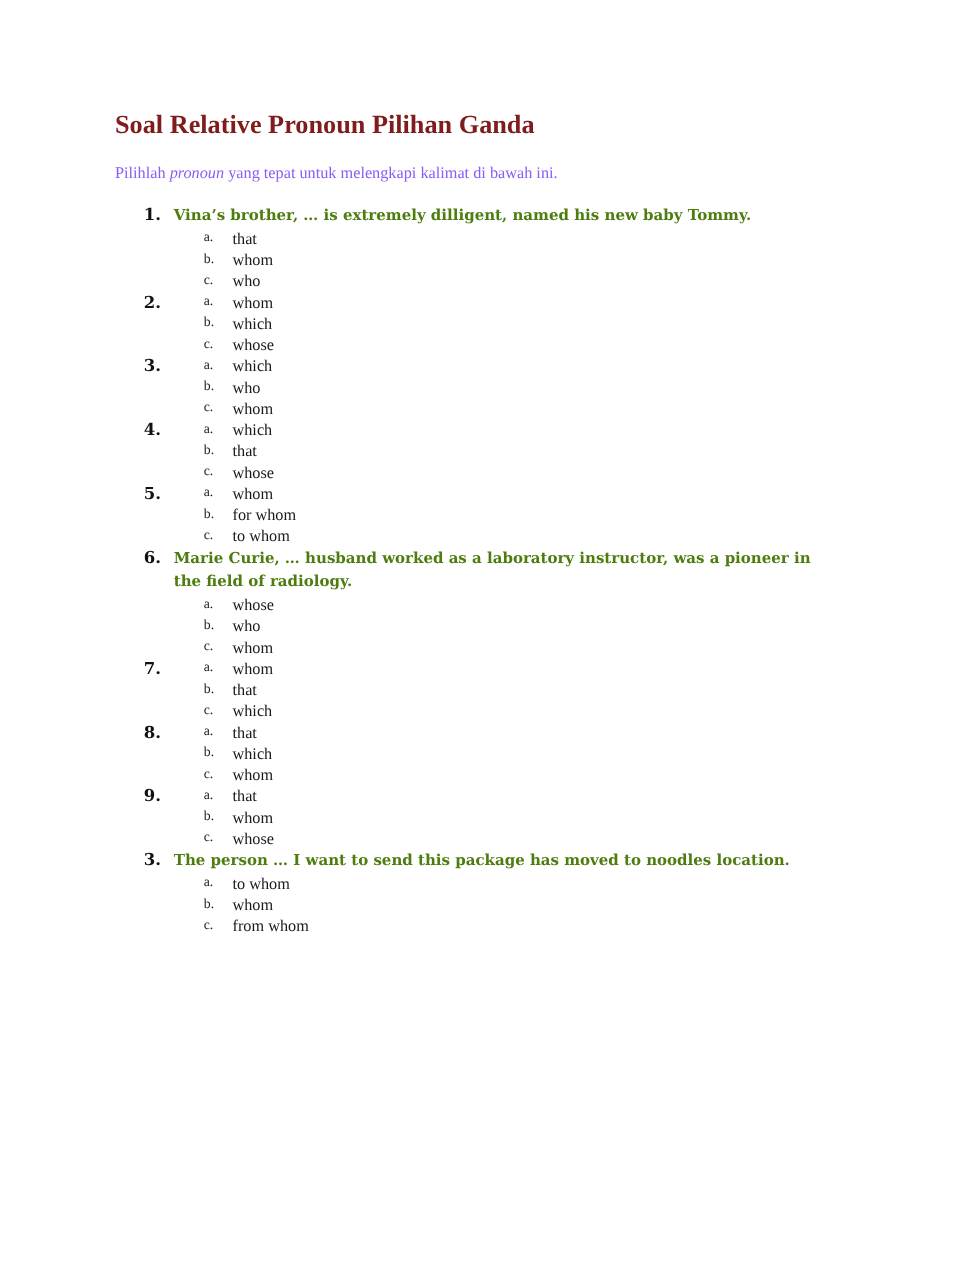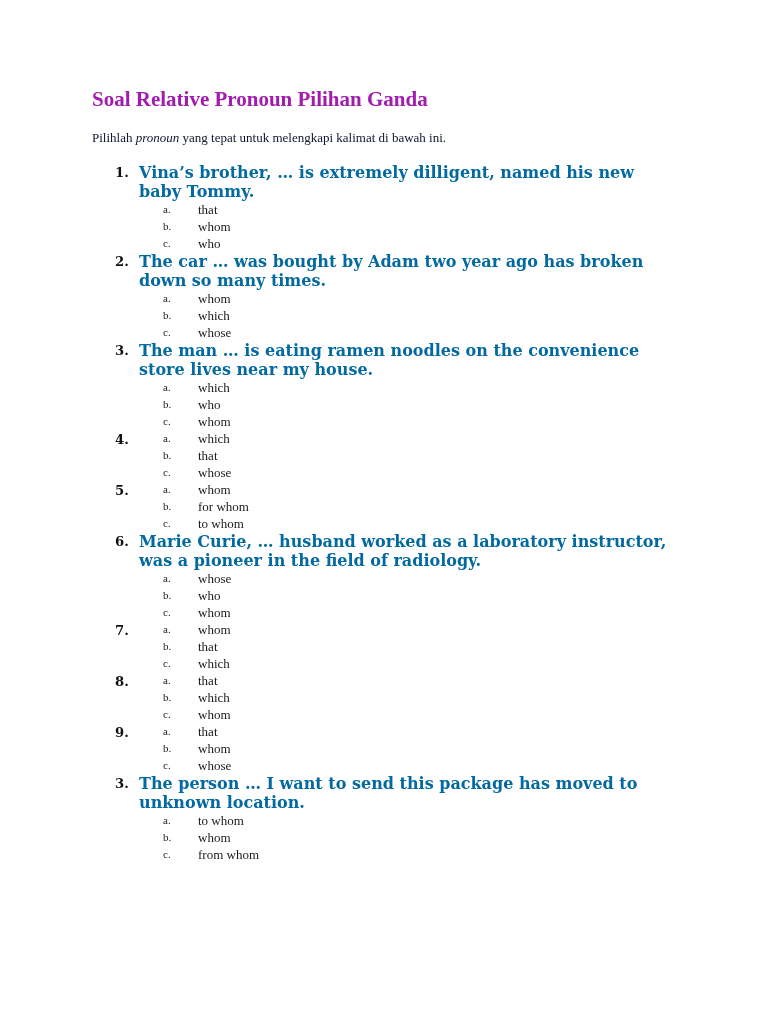--- a/index.html
+++ b/index.html
@@ -22,31 +22,31 @@
       background: #ffffff;
     }
     .title {
       position: absolute;
       left: 92px;
       top: 87px;
       margin: 0;
       font-family: "Liberation Serif", serif;
       font-size: 21px;
       font-weight: bold;
-      color: #a21caf;
+      color: #7f1d1d;
       white-space: nowrap;
     }
     .instruction {
       position: absolute;
       left: 92px;
       top: 130px;
       margin: 0;
       font-family: "Liberation Serif", serif;
       font-size: 13px;
-      color: #0f172a;
+      color: #8b5cf6;
       white-space: nowrap;
     }
     .instruction em { font-style: italic; }
     .questions {
       position: absolute;
       left: 0;
       top: 163px;
       width: 768px;
       margin: 0;
       padding: 0;
@@ -64,24 +64,24 @@
       font-family: "DejaVu Serif", serif;
       font-size: 13.2px;
       font-weight: bold;
       line-height: 19px;
       color: #111111;
     }
     .q-text {
       margin: 0 0 0 139px;
       width: 530px;
       font-family: "DejaVu Serif", serif;
-      font-size: 16px;
+      font-size: 12px;
       font-weight: bold;
       line-height: 19px;
-      color: #0369a1;
+      color: #4d7c0f;
     }
     .options {
       list-style: none;
       margin: 0;
       padding: 0;
     }
     .option {
       position: relative;
       height: 17px;
       line-height: 17px;
@@ -92,21 +92,20 @@
     .opt-letter {
       position: absolute;
       left: 163px;
       font-size: 11px;
       color: #222222;
     }
     .opt-text {
       position: absolute;
       left: 186px;
       white-space: nowrap;
-      margin-left: 12px;
     }
   </style>
 </head>
 <body>
 
 <div class="page">
   <h1 class="title">Soal Relative Pronoun Pilihan Ganda</h1>
 
   <p class="instruction"><span>Pilihlah </span><em>pronoun</em><span> yang tepat untuk melengkapi kalimat di bawah ini.</span></p>
 
@@ -126,40 +125,38 @@
           </li>
         <li class="option">
             <span class="opt-letter">c.</span>
             <span class="opt-text">who</span>
           </li>
       </ul>
     </li>
 
     <li class="question">
       <span class="q-num">2.</span>
-      <p class="q-text">The car …  was bought by Adam two year ago has broken down so many times.</p>
       <ul class="options">
         <li class="option">
             <span class="opt-letter">a.</span>
             <span class="opt-text">whom</span>
           </li>
         <li class="option">
             <span class="opt-letter">b.</span>
             <span class="opt-text">which</span>
           </li>
         <li class="option">
             <span class="opt-letter">c.</span>
             <span class="opt-text">whose</span>
           </li>
       </ul>
     </li>
 
     <li class="question">
       <span class="q-num">3.</span>
-      <p class="q-text">The man …  is eating ramen noodles on the convenience store lives near my house.</p>
       <ul class="options">
         <li class="option">
             <span class="opt-letter">a.</span>
             <span class="opt-text">which</span>
           </li>
         <li class="option">
             <span class="opt-letter">b.</span>
             <span class="opt-text">who</span>
           </li>
         <li class="option">
@@ -273,21 +270,21 @@
           </li>
         <li class="option">
             <span class="opt-letter">c.</span>
             <span class="opt-text">whose</span>
           </li>
       </ul>
     </li>
 
     <li class="question">
       <span class="q-num">3.</span>
-      <p class="q-text">The person …  I want to send this package has moved to unknown location.</p>
+      <p class="q-text">The person …  I want to send this package has moved to noodles location.</p>
       <ul class="options">
         <li class="option">
             <span class="opt-letter">a.</span>
             <span class="opt-text">to whom</span>
           </li>
         <li class="option">
             <span class="opt-letter">b.</span>
             <span class="opt-text">whom</span>
           </li>
         <li class="option">

